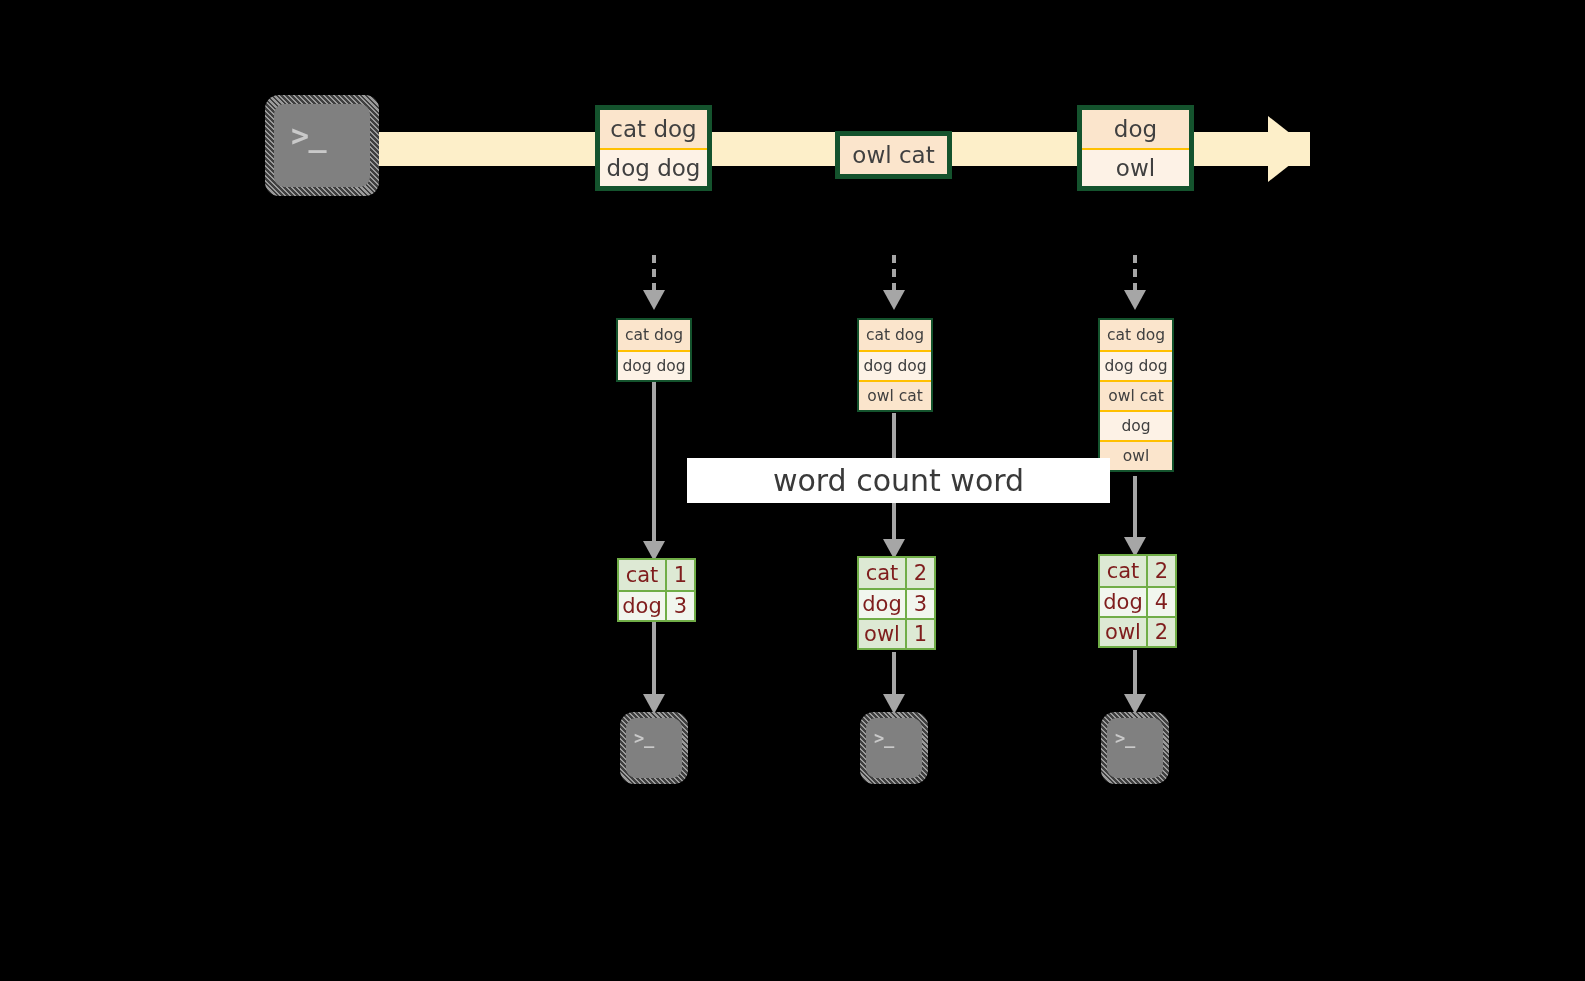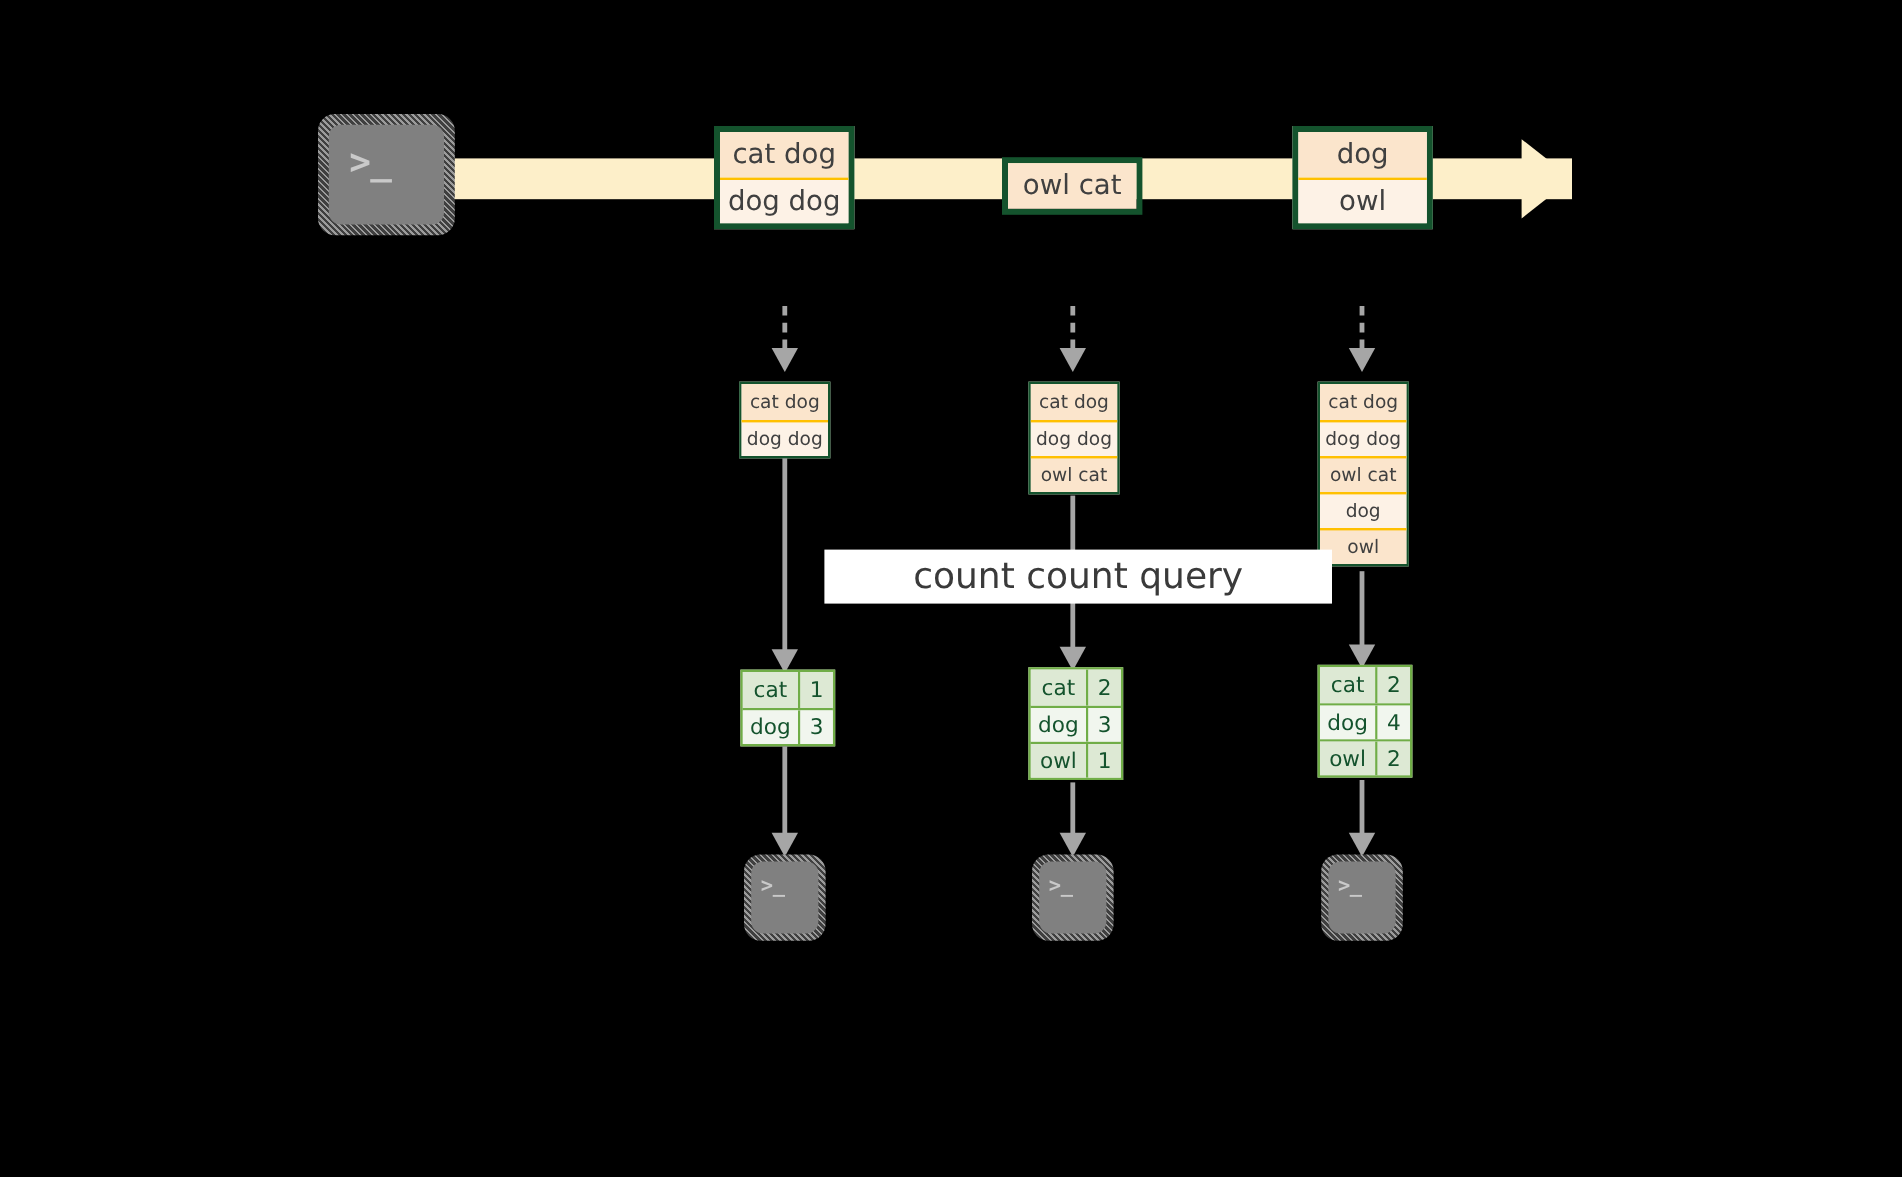--- a/index.html
+++ b/index.html
@@ -95,22 +95,22 @@
     border: 2.5px solid #70AD47;
     background: #EEF4E9;
   }
   .grow { display: flex; height: 30px; box-sizing: border-box; }
   .grow + .grow { border-top: 2px solid #70AD47; }
   .gcell {
     box-sizing: border-box;
     display: flex;
     align-items: center;
     justify-content: center;
-    font-size: 18px;
-    color: #14532d;
+    font-size: 21px;
+    color: #7f1d1d;
   }
   .gcell.k { width: 48px; border-right: 2px solid #70AD47; }
   .gcell.v { width: 27px; }
   .grow.shade-a .gcell { background: #DDE9D4; }
   .grow.shade-b .gcell { background: #F1F6EE; }
 
   
   .vline {
     position: absolute;
     width: 4px;
@@ -270,16 +270,16 @@
   <div class="vline" style="left:1133px; top:650px; height:46px;"></div>
   <div class="vhead" style="left:1124px; top:694px;"></div>
 
   <div class="term" style="left:1101px; top:712px; width:68px; height:72px; background:none; border:none;">
     <div class="term-hatch"></div>
     <div class="term-inner" style="left:6px; top:6px; right:6px; bottom:6px;"></div>
     <div class="term-glyph" style="left:14px; top:18px; font-size:17px;">&gt;_</div>
   </div>
 
   <div class="qband" style="left:687px; top:458px; width:423px; height:45px;">
-    <span>count count query</span>
+    <span>word count word</span>
   </div>
 
 </div>
 
 </body></html>

